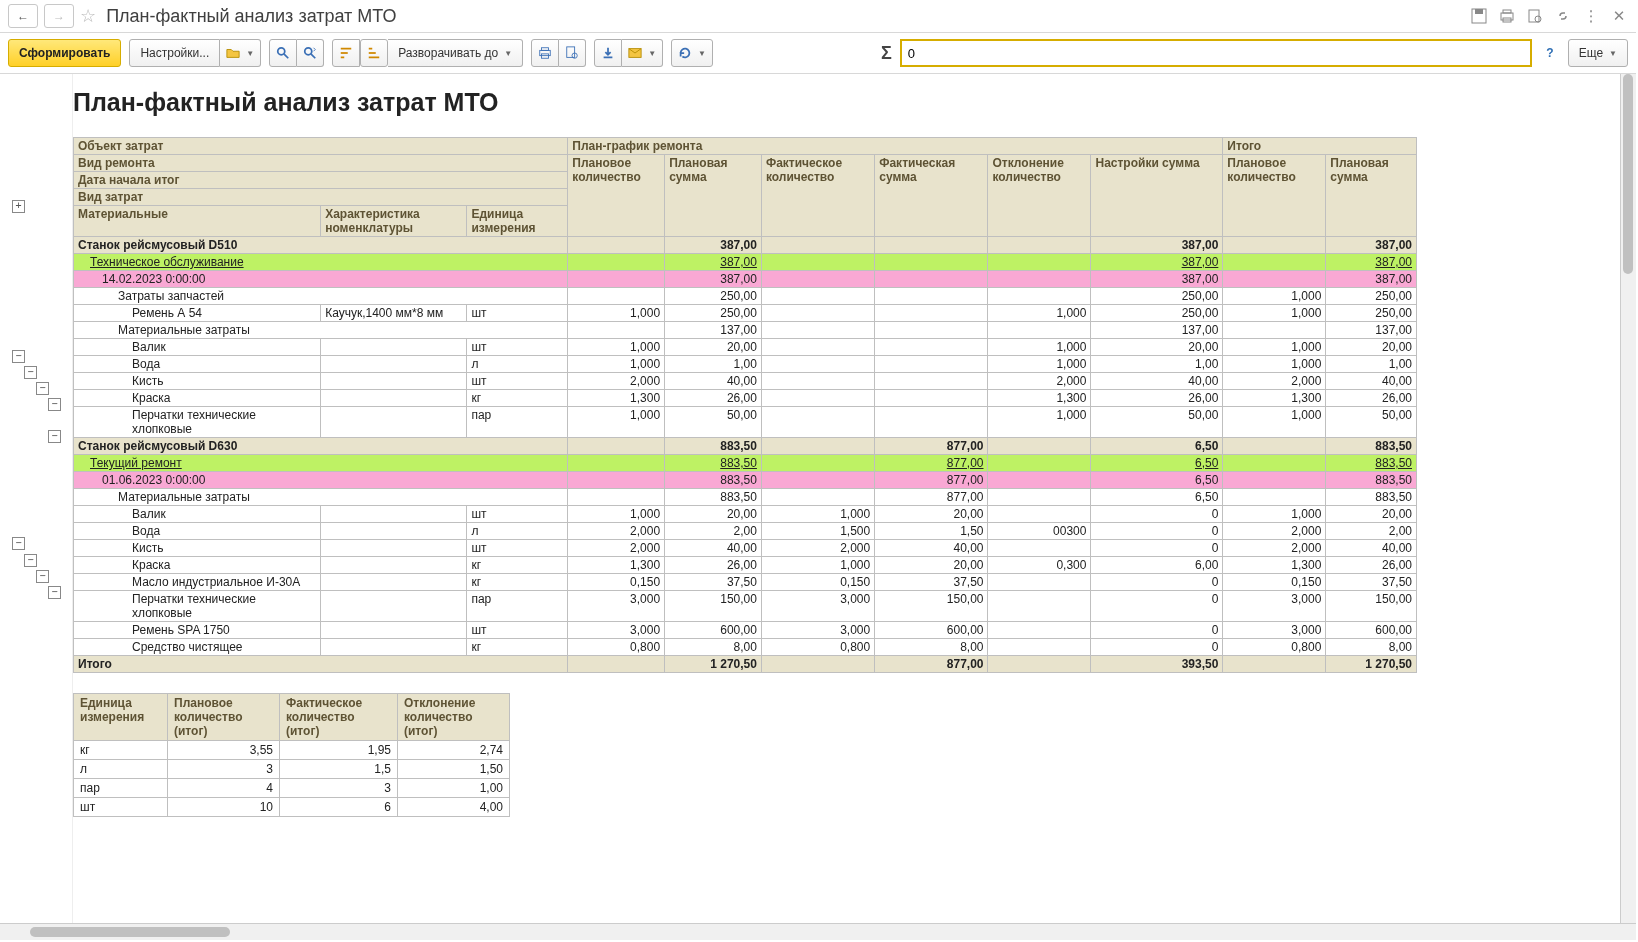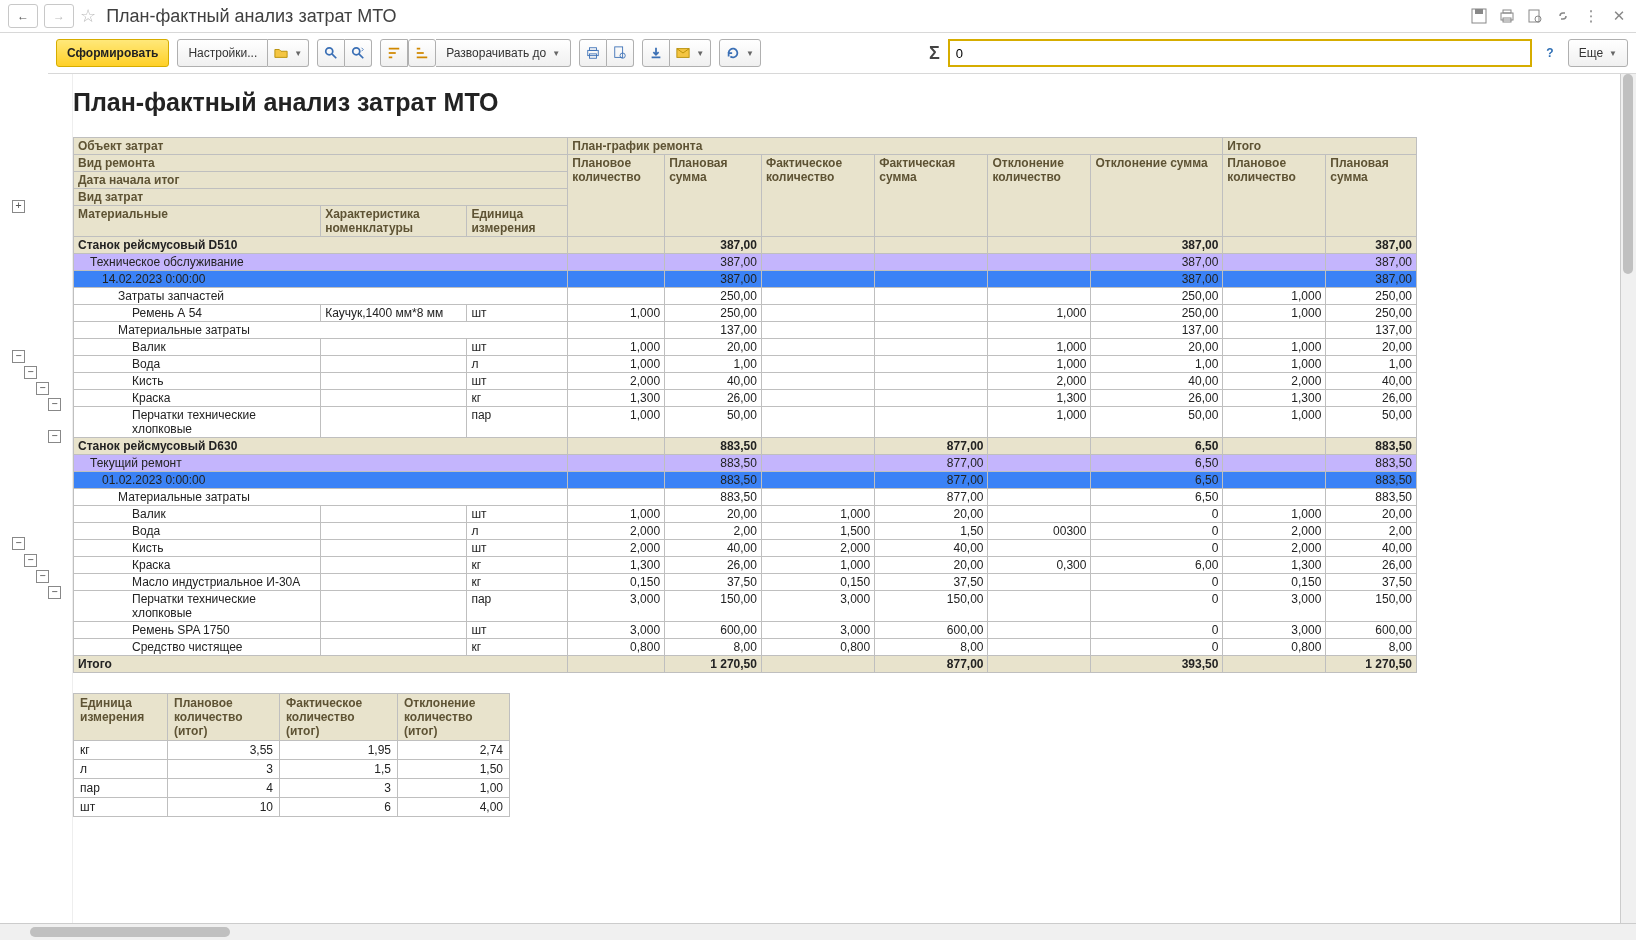--- a/index.html
+++ b/index.html
@@ -55,21 +55,20 @@
   }
   .tb-icon { width: 18px; height: 18px; display:flex; align-items:center; justify-content:center; font-size:15px; }
 
   
   .toolbar {
     display: flex;
     align-items: center;
     padding: 6px 8px;
     gap: 8px;
     border-bottom: 1px solid #d8d8d8;
-    margin-left: 48px;
   }
   .btn {
     height: 26px;
     padding: 0 10px;
     border: 1px solid #b0b0b0;
     border-radius: 3px;
     background: linear-gradient(#ffffff, #f0f0f0);
     display: flex;
     align-items: center;
     gap: 4px;
@@ -155,22 +154,22 @@
   }
   table.report td.wrap, table.report th.wrap { white-space: normal; }
   table.report th {
     background: #e8e3cc;
     font-weight: bold;
     text-align: left;
     color: #5e5334;
   }
   .num { text-align: right; }
   .lvl0 { background: #e8e3cc; font-weight: bold; }
-  .lvl1 { background: #c4b5fd; }
-  .lvl2 { background: #3b82f6; margin-top: 14px; }
+  .lvl1 { background: #bef264; text-decoration: underline; }
+  .lvl2 { background: #f9a8d4; margin-top: 14px; }
   .lvl3 { background: #ffffff; }
   .lvl4 { background: #ffffff; }
   .total-row td { background: #e8e3cc; font-weight: bold; }
 
   .pad1 { padding-left: 16px !important; }
   .pad2 { padding-left: 28px !important; }
   .pad3 { padding-left: 44px !important; }
   .pad4 { padding-left: 58px !important; }
 
   table.summary {
@@ -401,21 +400,21 @@
           <th colspan="6">План-график ремонта</th>
           <th colspan="2">Итого</th>
         </tr>
         <tr>
           <th colspan="3">Вид ремонта</th>
           <th rowspan="4" class="wrap">Плановое количество</th>
           <th rowspan="4" class="wrap">Плановая сумма</th>
           <th rowspan="4" class="wrap">Фактическое количество</th>
           <th rowspan="4" class="wrap">Фактическая сумма</th>
           <th rowspan="4" class="wrap">Отклонение количество</th>
-          <th rowspan="4" class="wrap">Отклонение сумма</th>
+          <th rowspan="4" class="wrap">Настройки сумма</th>
           <th rowspan="4" class="wrap">Плановое количество</th>
           <th rowspan="4" class="wrap">Плановая сумма</th>
         </tr>
         <tr>
               <th colspan="3">Дата начала итог</th>
             </tr>
         <tr>
               <th colspan="3">Вид затрат</th>
             </tr>
         <tr>
@@ -574,21 +573,21 @@
               <td class="num lvl1"></td>
               <td class="num lvl1">883,50</td>
               <td class="num lvl1"></td>
               <td class="num lvl1">877,00</td>
               <td class="num lvl1"></td>
               <td class="num lvl1">6,50</td>
               <td class="num lvl1"></td>
               <td class="num lvl1">883,50</td>
             </tr>
             <tr>
-              <td colspan="3" class="lvl2 pad2">01.02.2023 0:00:00</td>
+              <td colspan="3" class="lvl2 pad2">01.06.2023 0:00:00</td>
               <td class="num lvl2"></td>
               <td class="num lvl2">883,50</td>
               <td class="num lvl2"></td>
               <td class="num lvl2">877,00</td>
               <td class="num lvl2"></td>
               <td class="num lvl2">6,50</td>
               <td class="num lvl2"></td>
               <td class="num lvl2">883,50</td>
             </tr>
             <tr>

